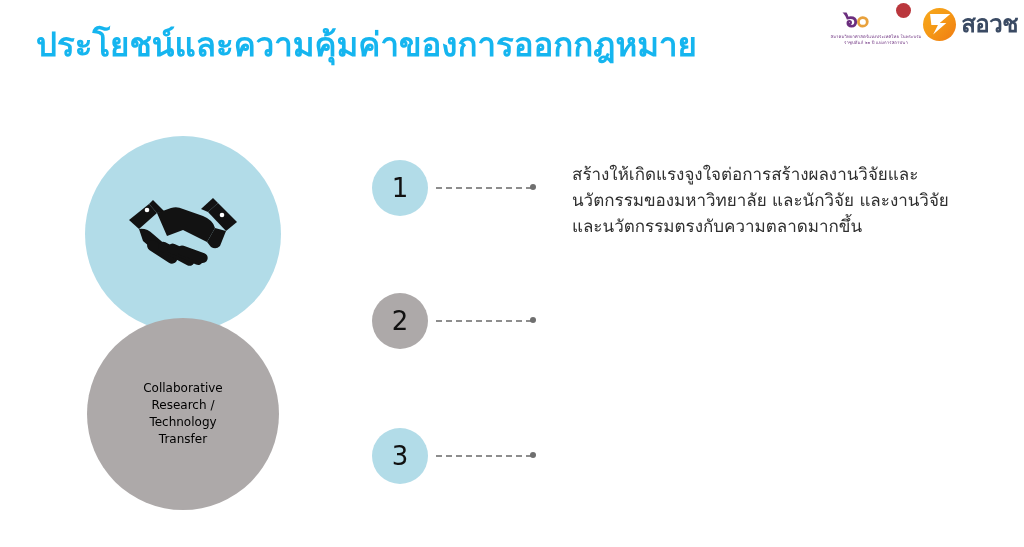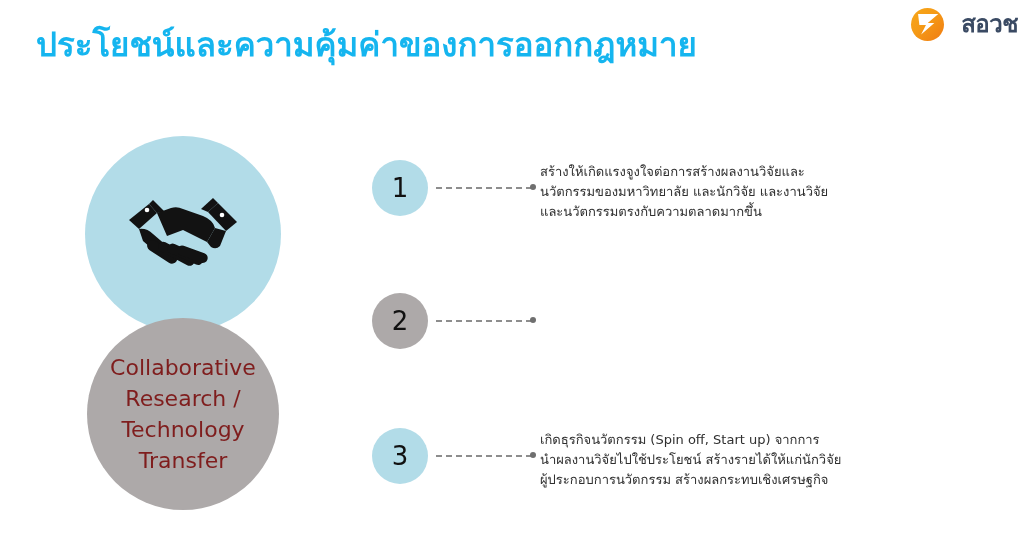--- a/index.html
+++ b/index.html
@@ -87,21 +87,21 @@
     width: 74px;
     letter-spacing: .1px;
     transform: scale(1.25);
     transform-origin: top center;
     margin-top: 1px;
   }
 
   .logo-nxpo {
     display: flex;
     align-items: center;
-    gap: 17px;
+    gap: 5px;
   }
   .logo-nxpo .glyph {
     position: relative;
     width: 33px;
     height: 33px;
     border-radius: 50%;
     background: linear-gradient(135deg, #f7a81b 0%, #f59a16 45%, #f07b12 100%);
     overflow: hidden;
   }
   .logo-nxpo .glyph::before {
@@ -147,22 +147,22 @@
     top: 182px;
     width: 192px;
     height: 192px;
     background: #ada9a9;
     z-index: 2;
     display: flex;
     align-items: center;
     justify-content: center;
   }
   #circle-label-text {
-    color: #7f1d1d;
-    font-size: 22px;
+    color: #000000;
+    font-size: 12px;
     line-height: 1.42;
     text-align: center;
     white-space: pre-line;
     font-family: "DejaVu Sans", "Liberation Sans", sans-serif;
   }
   #handshake-icon {
     position: absolute;
     left: 38px;
     top: 48px;
     width: 120px;
@@ -215,37 +215,46 @@
     right: 4px;
     top: 24px;
     width: 6px;
     height: 6px;
     border-radius: 50%;
     background: #6f6f6f;
   }
 
   .item-text {
     color: #2f2f2f;
-    font-size: 13px;
+    font-size: 17px;
     line-height: 1.52;
     white-space: pre-line;
     max-width: 440px;
     padding-top: 2px;
     font-family: "DejaVu Sans", "Liberation Sans", sans-serif;
+    margin-left: 32px;
   }
 </style>
 </head>
 <body>
 
 <div id="slide">
 
   <div id="page-title">ประโยชน์และความคุ้มค่าของการออกกฎหมาย</div>
 
   <div id="logo-bar">
 
+    <div class="logo-60">
+      <div class="marks">
+        <div class="emblem"></div>
+        <div class="digits"><span>๖</span><span class="o">๐</span></div>
+      </div>
+      <div class="caption">สมาคมวิทยาศาสตร์แห่งประเทศไทย
+ในพระบรมราชูปถัมภ์  ๖๐ ปี แห่งการสถาปนา</div>
+    </div>
 
     <div class="logo-nxpo">
       <div class="glyph"></div>
       <div class="wordmark">สอวช</div>
     </div>
 
   </div>
 
   <div id="circle-stack">
 
@@ -296,18 +305,15 @@
       <div class="enddot"></div>
     </div>
   </div>
 
   <div class="item-row" id="item-row-2">
     <div class="num-badge blue">3</div>
     <div class="connector">
       <div class="dashline"></div>
       <div class="enddot"></div>
     </div>
-    <div class="item-text">เกิดธุรกิจนวัตกรรม (Spin off, Start up) จากการ
-นำผลงานวิจัยไปใช้ประโยชน์ สร้างรายได้ให้แก่นักวิจัย
-ผู้ประกอบการนวัตกรรม สร้างผลกระทบเชิงเศรษฐกิจ</div>
   </div>
 
 </div>
 
 </body></html>

